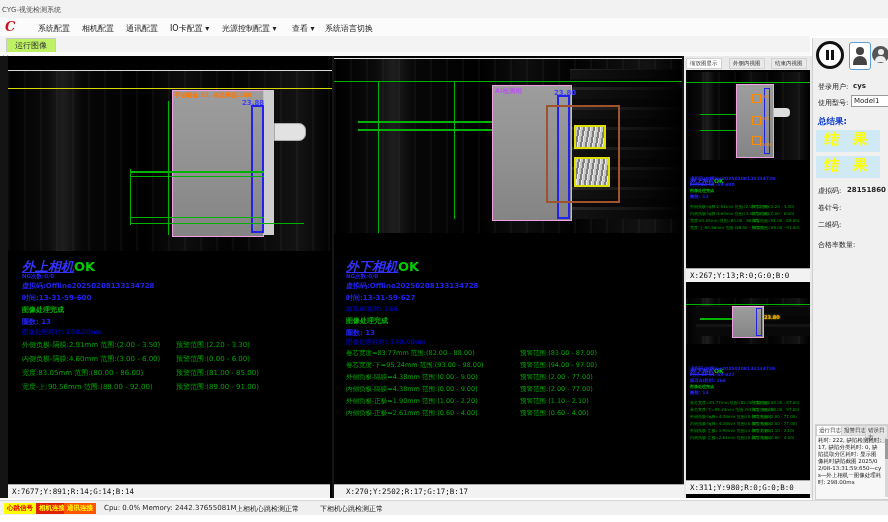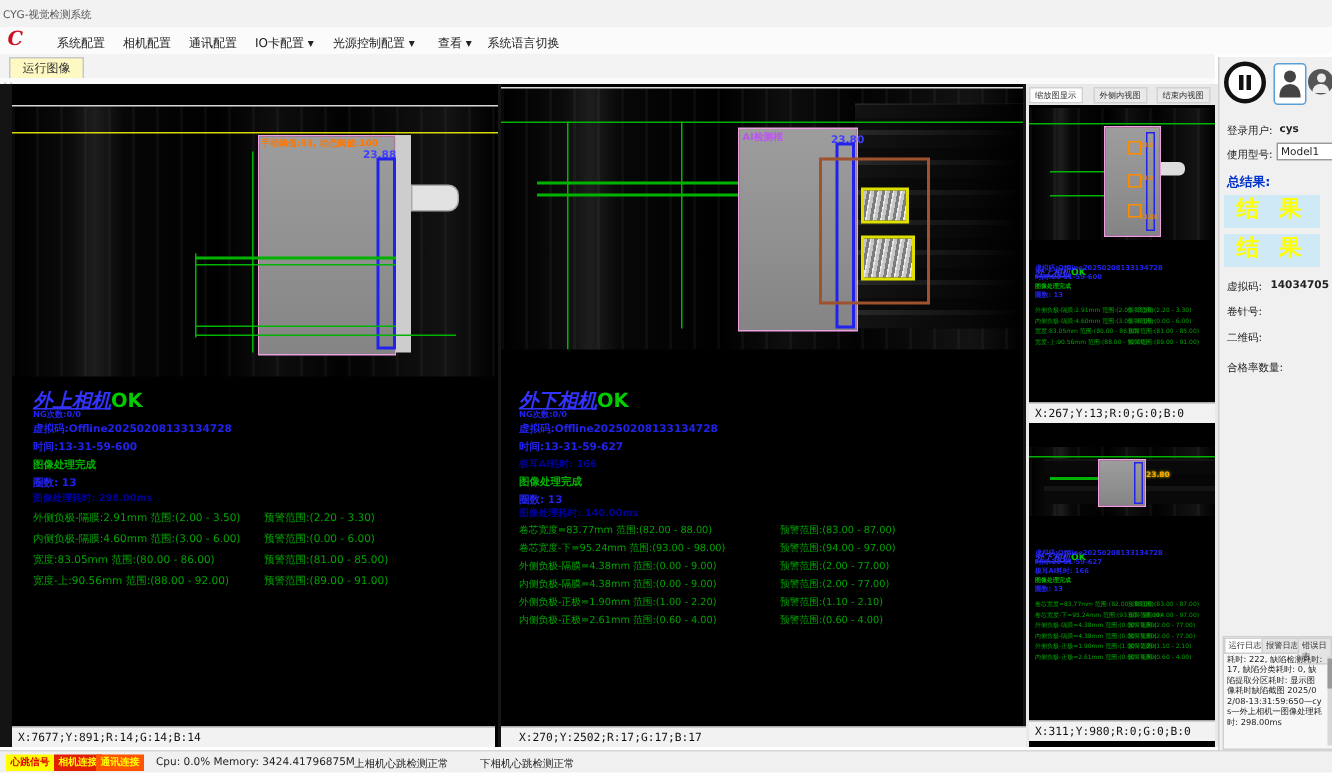--- a/index.html
+++ b/index.html
@@ -6,21 +6,21 @@
   body{width:888px;height:522px;position:relative;overflow:hidden;background:#fff;
        font-family:"DejaVu Sans",sans-serif;-webkit-font-smoothing:antialiased;}
   .abs{position:absolute;}
   
   .titlebar{left:0;top:0;width:888px;height:18px;background:#f2f2f2;border-bottom:1px solid #e3e3e3;}
   .titletext{left:2px;top:5px;font-size:7px;color:#555;}
   .menubar{left:0;top:18px;width:888px;height:18px;background:#fbfbfb;}
   .logo{left:5px;top:1px;font:italic bold 13px "DejaVu Serif",serif;color:#cc1122;}
   .menuitem{top:5px;font-size:8px;color:#222;white-space:nowrap;cursor:default;}
   .tabstrip{left:0;top:36px;width:810px;height:16px;background:#f3f3f3;border-bottom:1px solid #d9d9d9;}
-  .tab{left:6px;top:2px;height:13px;padding:1px 8px 0 8px;background:#fef9c3;border:1px solid #c8c8c8;border-bottom:none;font-size:8px;color:#333;}
+  .tab{left:6px;top:2px;height:13px;padding:1px 8px 0 8px;background:#bef264;border:1px solid #c8c8c8;border-bottom:none;font-size:8px;color:#333;}
   .toolbar{left:0;top:52px;width:810px;height:16px;background:#fafafa;border-bottom:1px solid #e0e0e0;}
   .toolitem{top:4px;font-size:7.5px;color:#222;white-space:nowrap;}
   .grip{left:3px;top:3px;width:3px;height:10px;border-left:1px solid #bbb;border-right:1px solid #bbb;}
   
   .content{left:0;top:56px;width:812px;height:442px;background:#141414;}
   .campanel{background:#000;}
   .statusline{height:13px;background:#f2f2f2;border-top:1px solid #a9a9a9;font:7.5px "DejaVu Sans Mono",monospace;color:#111;padding-left:4px;line-height:13px;}
   
   .camtitle{font:italic bold 13px "DejaVu Sans",sans-serif;color:#3333ff;text-decoration:underline;}
   .okword{font:bold 13px "DejaVu Sans",sans-serif;color:#00cc00;font-style:normal;}
@@ -285,36 +285,36 @@
   <span class="abs lbl" style="left:5px;top:44px;">登录用户:</span>
   <span class="abs lbl" style="left:40px;top:44px;font-weight:bold;">cys</span>
   <span class="abs lbl" style="left:5px;top:60px;">使用型号:</span>
   <span class="abs inputbox" style="left:38px;top:57px;width:32px;">Model1</span>
 
   <span class="abs lblblue" style="left:5px;top:78px;">总结果:</span>
   <div class="abs resbox" style="left:3px;top:92px;">结 果</div>
   <div class="abs resbox" style="left:3px;top:118px;">结 果</div>
 
   <span class="abs lbl" style="left:5px;top:148px;">虚拟码:</span>
-  <span class="abs lbl" style="left:34px;top:148px;font-weight:bold;">14034705</span>
+  <span class="abs lbl" style="left:34px;top:148px;font-weight:bold;">28151860</span>
   <span class="abs lbl" style="left:5px;top:165px;">卷针号:</span>
   <span class="abs lbl" style="left:5px;top:182px;">二维码:</span>
   <span class="abs lbl" style="left:5px;top:202px;">合格率数量:</span>
 
   <div class="abs" style="left:2px;top:386px;width:72px;height:74px;background:#f7f7f7;border:1px solid #d0d0d0;">
     <span class="abs logtab active" style="left:0;top:0;">运行日志</span>
     <span class="abs logtab" style="left:25px;top:0;">报警日志</span>
     <span class="abs logtab" style="left:49px;top:0;">错误日志</span>
     <div class="abs logtext" style="left:2px;top:12px;width:64px;height:60px;overflow:hidden;">耗时: 222, 缺陷检测耗时: 17, 缺陷分类耗时: 0, 缺陷提取分区耗时: 显示图像耗时缺陷截图 2025/02/08-13:31:59:650—cys—外上相机一图像处理耗时: 298.00ms</div>
     <div class="abs" style="right:0;top:12px;width:3px;height:60px;background:#d8d8d8;">
       <div class="abs" style="left:0;top:2px;width:3px;height:20px;background:#9a9a9a;"></div>
     </div>
   </div>
 </div>
 
 <div class="abs botbar">
   <span class="abs badge hb" style="left:4px;">心跳信号</span>
   <span class="abs badge cam" style="left:36px;">相机连接</span>
   <span class="abs badge comm" style="left:64px;">通讯连接</span>
-  <span class="abs bottext" style="left:104px;">Cpu: 0.0% Memory: 3424.41796875M</span>
+  <span class="abs bottext" style="left:104px;">Cpu: 0.0% Memory: 2442.37655081M</span>
   <span class="abs bottext" style="left:236px;">上相机心跳检测正常</span>
   <span class="abs bottext" style="left:310px;margin-left:10px;">下相机心跳检测正常</span>
 </div>
 
 </body></html>

